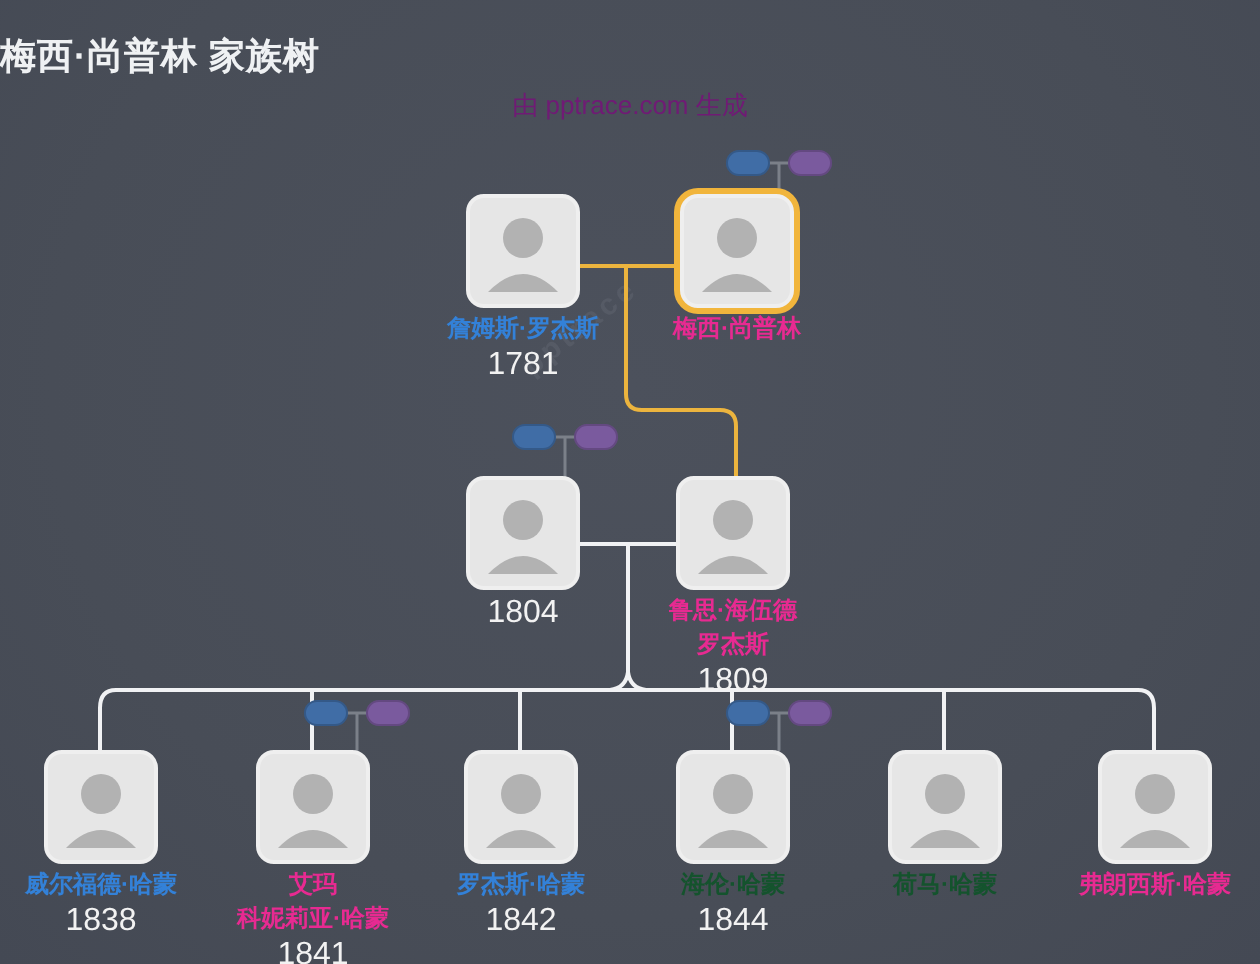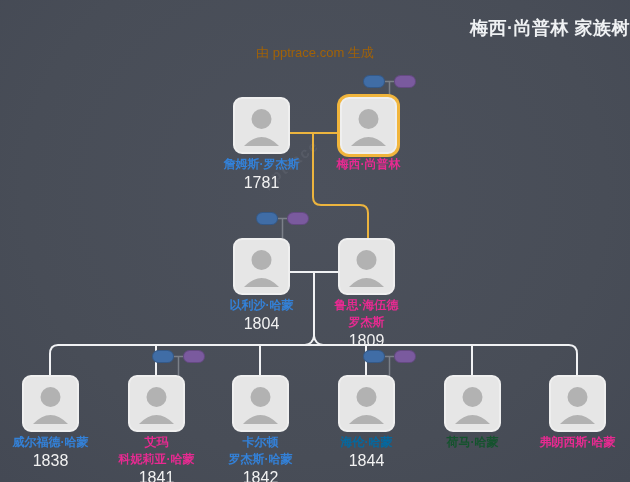--- a/index.html
+++ b/index.html
@@ -4,26 +4,26 @@
 <style>
   html,body{margin:0;padding:0;}
   body{
     width:630px;height:482px;overflow:hidden;position:relative;
     font-family:"Liberation Sans","DejaVu Sans",sans-serif;
     background:radial-gradient(ellipse at 50% 40%, #4c515c 0%, #484d57 65%, #444954 100%);
   }
   .stage{position:absolute;inset:0;}
   .page-title{
     position:absolute;top:16px;left:0;width:100%;
-    text-align:right;font-size:18px;font-weight:bold;color:#eff1f3;
+    text-align:left;font-size:18px;font-weight:bold;color:#eff1f3;
     letter-spacing:0.5px;margin:0;
   }
   .subtitle{
     position:absolute;top:44px;left:0;width:100%;
-    text-align:center;font-size:13px;color:#a16207;
+    text-align:center;font-size:13px;color:#701a75;
   }
   .watermark{
     position:absolute;left:258px;top:178px;
     transform:rotate(-38deg);transform-origin:left top;
     font-size:15px;font-weight:bold;color:rgba(225,230,240,0.07);
     letter-spacing:2px;pointer-events:none;
   }
   svg.connectors{position:absolute;left:0;top:0;pointer-events:none;}
   .person-node{position:absolute;width:57px;}
   .card{
@@ -96,21 +96,20 @@
         <div class="label" style="left: -46.5px; top: 59px;">
           <div class="name-line" style="color: rgb(231, 42, 145);">梅西·尚普林</div>
         </div>
       </div>
       <div class="person-node" style="left: 233px; top: 238px;">
         <div class="card"><svg width="53" height="53" viewBox="0 0 53 53">
             <circle cx="26.5" cy="20" r="10" fill="#b2b2b2"></circle>
             <path d="M9 47 Q26.5 29 44 47 Z" fill="#b2b2b2"></path>
           </svg></div>
         <div class="label" style="left: -46.5px; top: 59px;">
-          <div class="name-line" style="color: rgb(51, 129, 216);">以利沙·哈蒙</div>
           <div class="year" style="color: rgb(242, 242, 242);">1804</div>
         </div>
       </div>
       <div class="person-node" style="left: 338px; top: 238px;">
         <div class="card"><svg width="53" height="53" viewBox="0 0 53 53">
             <circle cx="26.5" cy="20" r="10" fill="#b2b2b2"></circle>
             <path d="M9 47 Q26.5 29 44 47 Z" fill="#b2b2b2"></path>
           </svg></div>
         <div class="label" style="left: -46.5px; top: 59px;">
           <div class="name-line" style="color: rgb(231, 42, 145);">鲁思·海伍德</div>
@@ -138,32 +137,31 @@
           <div class="name-line" style="color: rgb(231, 42, 145);">科妮莉亚·哈蒙</div>
           <div class="year" style="color: rgb(242, 242, 242);">1841</div>
         </div>
       </div>
       <div class="person-node" style="left: 232px; top: 375px;">
         <div class="card"><svg width="53" height="53" viewBox="0 0 53 53">
             <circle cx="26.5" cy="20" r="10" fill="#b2b2b2"></circle>
             <path d="M9 47 Q26.5 29 44 47 Z" fill="#b2b2b2"></path>
           </svg></div>
         <div class="label" style="left: -46.5px; top: 59px;">
-          <div class="name-line" style="color: rgb(51, 129, 216);">卡尔顿</div>
           <div class="name-line" style="color: rgb(51, 129, 216);">罗杰斯·哈蒙</div>
           <div class="year" style="color: rgb(242, 242, 242);">1842</div>
         </div>
       </div>
       <div class="person-node" style="left: 338px; top: 375px;">
         <div class="card"><svg width="53" height="53" viewBox="0 0 53 53">
             <circle cx="26.5" cy="20" r="10" fill="#b2b2b2"></circle>
             <path d="M9 47 Q26.5 29 44 47 Z" fill="#b2b2b2"></path>
           </svg></div>
         <div class="label" style="left: -46.5px; top: 59px;">
-          <div class="name-line" style="color: #0369a1;">海伦·哈蒙</div>
+          <div class="name-line" style="color: #14532d;">海伦·哈蒙</div>
           <div class="year" style="color: rgb(242, 242, 242);">1844</div>
         </div>
       </div>
       <div class="person-node" style="left: 444px; top: 375px;">
         <div class="card"><svg width="53" height="53" viewBox="0 0 53 53">
             <circle cx="26.5" cy="20" r="10" fill="#b2b2b2"></circle>
             <path d="M9 47 Q26.5 29 44 47 Z" fill="#b2b2b2"></path>
           </svg></div>
         <div class="label" style="left: -46.5px; top: 59px;">
           <div class="name-line" style="color: #14532d;">荷马·哈蒙</div>

